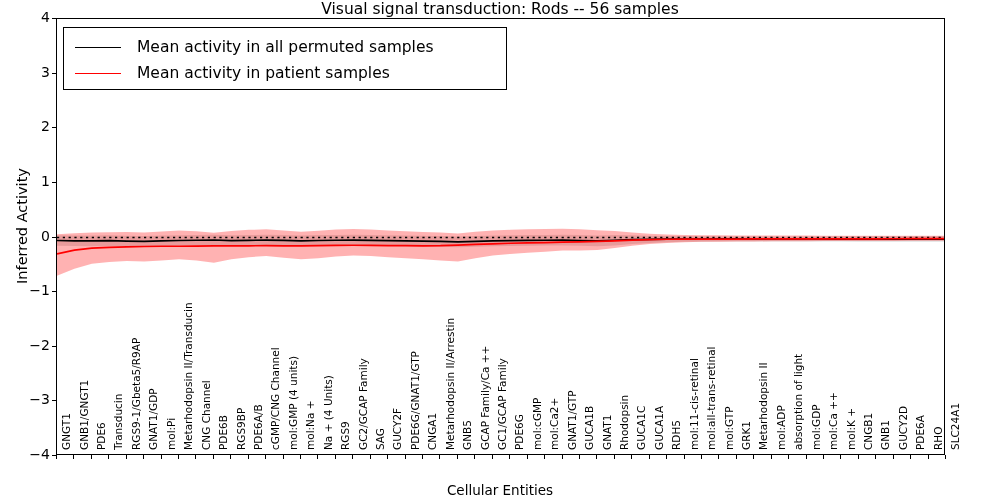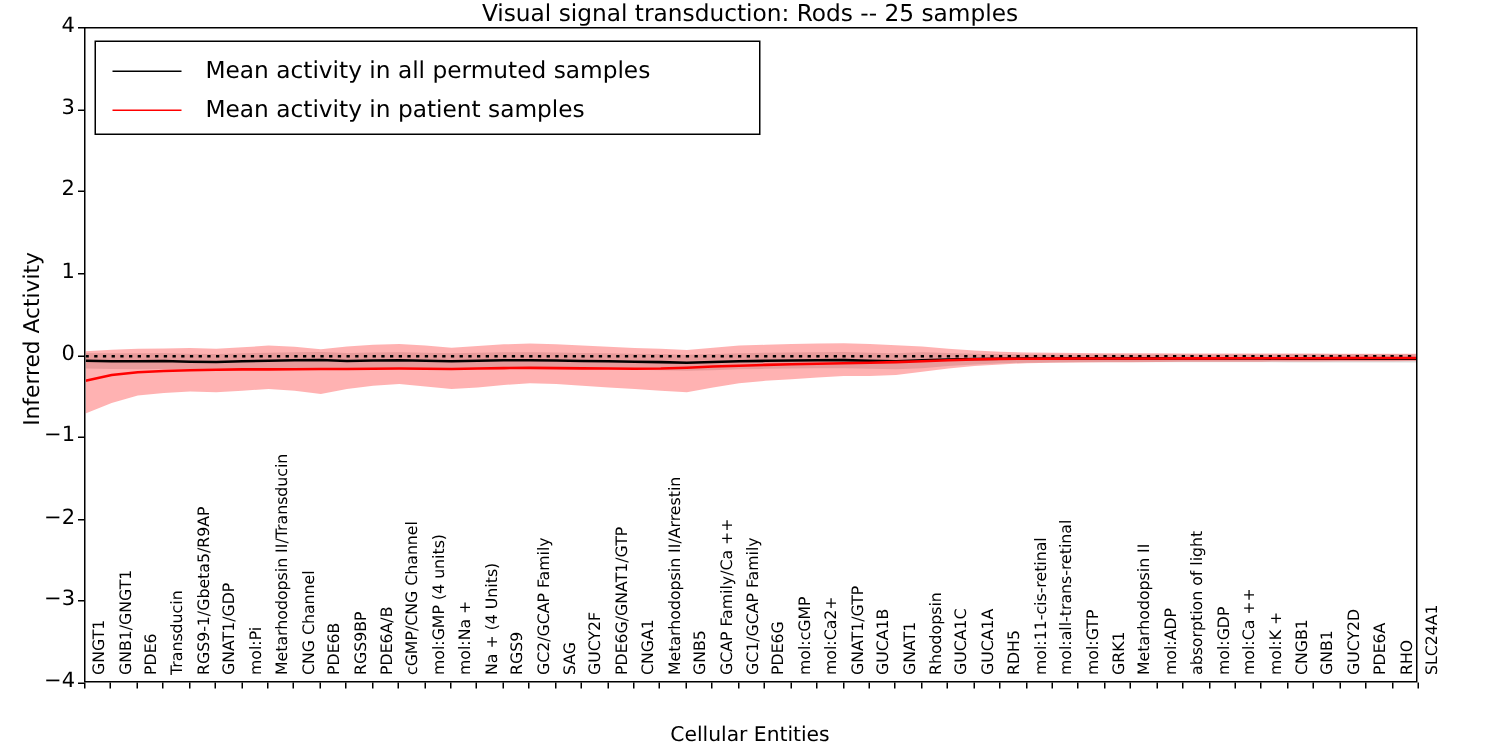--- a/index.html
+++ b/index.html
@@ -74,21 +74,21 @@
   }
   .legend-swatch{width:46px;height:0;border-top:1.6px solid #000;margin-right:16px;flex:none;}
   .legend-swatch.red{border-top-color:#ff0000;}
   .legend-text{font-size:15.5px;color:#000;line-height:17px;}
 </style>
 </head>
 <body>
 
 <div id="root">
 
-  <div id="chart-title">Visual signal transduction: Rods -- 25 samples</div>
+  <div id="chart-title">Visual signal transduction: Rods -- 56 samples</div>
 
   <div id="ylabel">Inferred Activity</div>
   <div id="ytick-container">
       <div class="ytick-label" style="right: auto; left: 6px; top: 9px; width: 44px;">4</div>
       <div style="position: absolute; left: 52px; top: 18px; width: 4px; height: 0px; border-top: 1.2px solid rgb(0, 0, 0);"></div>
       <div class="ytick-label" style="right: auto; left: 6px; top: 63.625px; width: 44px;">3</div>
       <div style="position: absolute; left: 52px; top: 72.625px; width: 4px; height: 0px; border-top: 1.2px solid rgb(0, 0, 0);"></div>
       <div class="ytick-label" style="right: auto; left: 6px; top: 118.25px; width: 44px;">2</div>
       <div style="position: absolute; left: 52px; top: 127.25px; width: 4px; height: 0px; border-top: 1.2px solid rgb(0, 0, 0);"></div>
       <div class="ytick-label" style="right: auto; left: 6px; top: 172.875px; width: 44px;">1</div>

